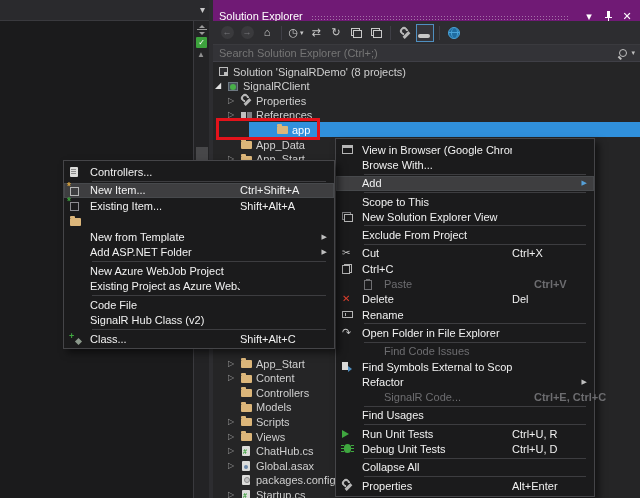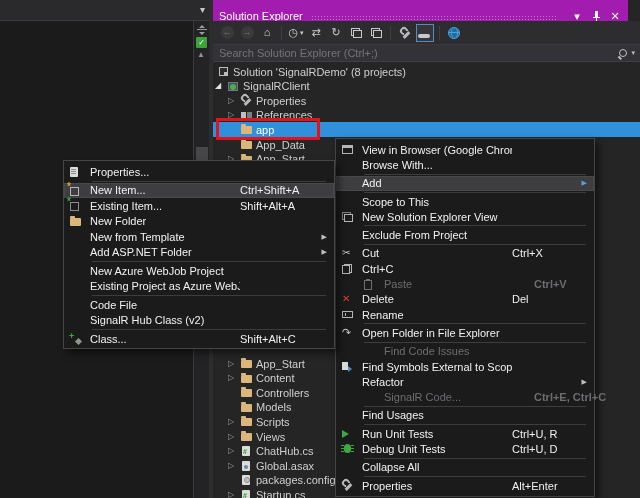--- a/index.html
+++ b/index.html
@@ -19,21 +19,21 @@
   .grip .dn{position:absolute;left:2px;bottom:-1px;border-left:3px solid transparent;border-right:3px solid transparent;border-top:3px solid #9a9a9a;}
   .check-marker{position:absolute;left:2px;top:16px;width:11px;height:11px;background:#3da33d;color:#fff;font-size:8px;line-height:11px;text-align:center;border-radius:1px;}
   .scroll-up{position:absolute;left:3px;top:29px;color:#8f8f8f;font-size:8px;}
   .scroll-thumb{position:absolute;left:2px;top:126px;width:12px;height:15px;background:#474749;}
 
   
   .splitter{position:absolute;left:209px;top:0;width:4px;height:498px;background:#2d2d30;}
 
   
   .panel{position:absolute;left:213px;top:0;width:427px;height:498px;background:#252526;}
-  .titlebar{position:absolute;left:0;top:0;right:12px;height:32px;background:#a21caf;display:flex;align-items:center;padding:0 6px;color:#fff;}
+  .titlebar{position:absolute;left:0;top:0;right:0;height:32px;background:#701a75;display:flex;align-items:center;padding:0 6px;color:#fff;}
   .titlebar .t{white-space:nowrap;}
   .title-dots{flex:1;height:5px;margin:2px 8px 0 8px;
     background-image:radial-gradient(rgba(255,255,255,.38) 0.8px,transparent 0.9px);
     background-size:3px 3px;}
   .tb-winbtn{width:14px;height:14px;display:flex;align-items:center;justify-content:center;color:#fff;cursor:default;margin-left:5px;position:relative;}
   .pin-i{position:relative;width:7px;height:11px;}
   .pin-i::before{content:"";position:absolute;left:2px;top:0;width:3px;height:6px;background:#fff;}
   .pin-i::after{content:"";position:absolute;left:0;top:6px;width:7px;height:1px;background:#fff;}
   .pin-i .stem{position:absolute;left:3px;top:7px;width:1px;height:4px;background:#fff;}
 
@@ -248,21 +248,21 @@
           </span>
           <span class="lbl">Properties</span>
         </div>
         <div class="trow" style="top: 45.8px; padding-left: 15px;">
           <span class="exp">▷</span>
           <span class="ticon">
             <span class="i i-references"></span>
           </span>
           <span class="lbl">References</span>
         </div>
-        <div class="trow selected" style="top: 60.4px; padding-left: 15px;">
+        <div class="trow selected" style="top: 60.4px; padding-left: 15px; margin-left: 36px;">
           <span class="exp"></span>
           <span class="ticon">
             <span class="i i-folder"></span>
           </span>
           <span class="lbl">app</span>
         </div>
         <div class="red-box" style="top: 56.4px;"></div>
         <div class="trow" style="top: 75px; padding-left: 15px;">
           <span class="exp"></span>
           <span class="ticon">
@@ -478,42 +478,41 @@
         <span class="menu-lbl">Properties</span>
         <span class="menu-sc">Alt+Enter</span>
       </div>
     </div>
 
   <div class="menu sub" id="submenu">
       <div class="menu-item">
         <span class="menu-ic">
           <span class="i i-controller-page"></span>
         </span>
-        <span class="menu-lbl">Properties...</span>
+        <span class="menu-lbl">Controllers...</span>
       </div>
       <div class="menu-sep"></div>
       <div class="menu-item hl">
         <span class="menu-ic">
           <span class="i i-new-item"></span>
         </span>
         <span class="menu-lbl">New Item...</span>
         <span class="menu-sc">Ctrl+Shift+A</span>
       </div>
       <div class="menu-item">
         <span class="menu-ic">
           <span class="i i-existing-item"></span>
         </span>
         <span class="menu-lbl">Existing Item...</span>
         <span class="menu-sc">Shift+Alt+A</span>
       </div>
       <div class="menu-item">
         <span class="menu-ic">
           <span class="i i-folder"></span>
         </span>
-        <span class="menu-lbl">New Folder</span>
       </div>
       <div class="menu-item">
         <span class="menu-ic"></span>
         <span class="menu-lbl">New from Template</span>
         <span class="menu-arrow">▶</span>
       </div>
       <div class="menu-item">
         <span class="menu-ic"></span>
         <span class="menu-lbl">Add ASP.NET Folder</span>
         <span class="menu-arrow">▶</span>

